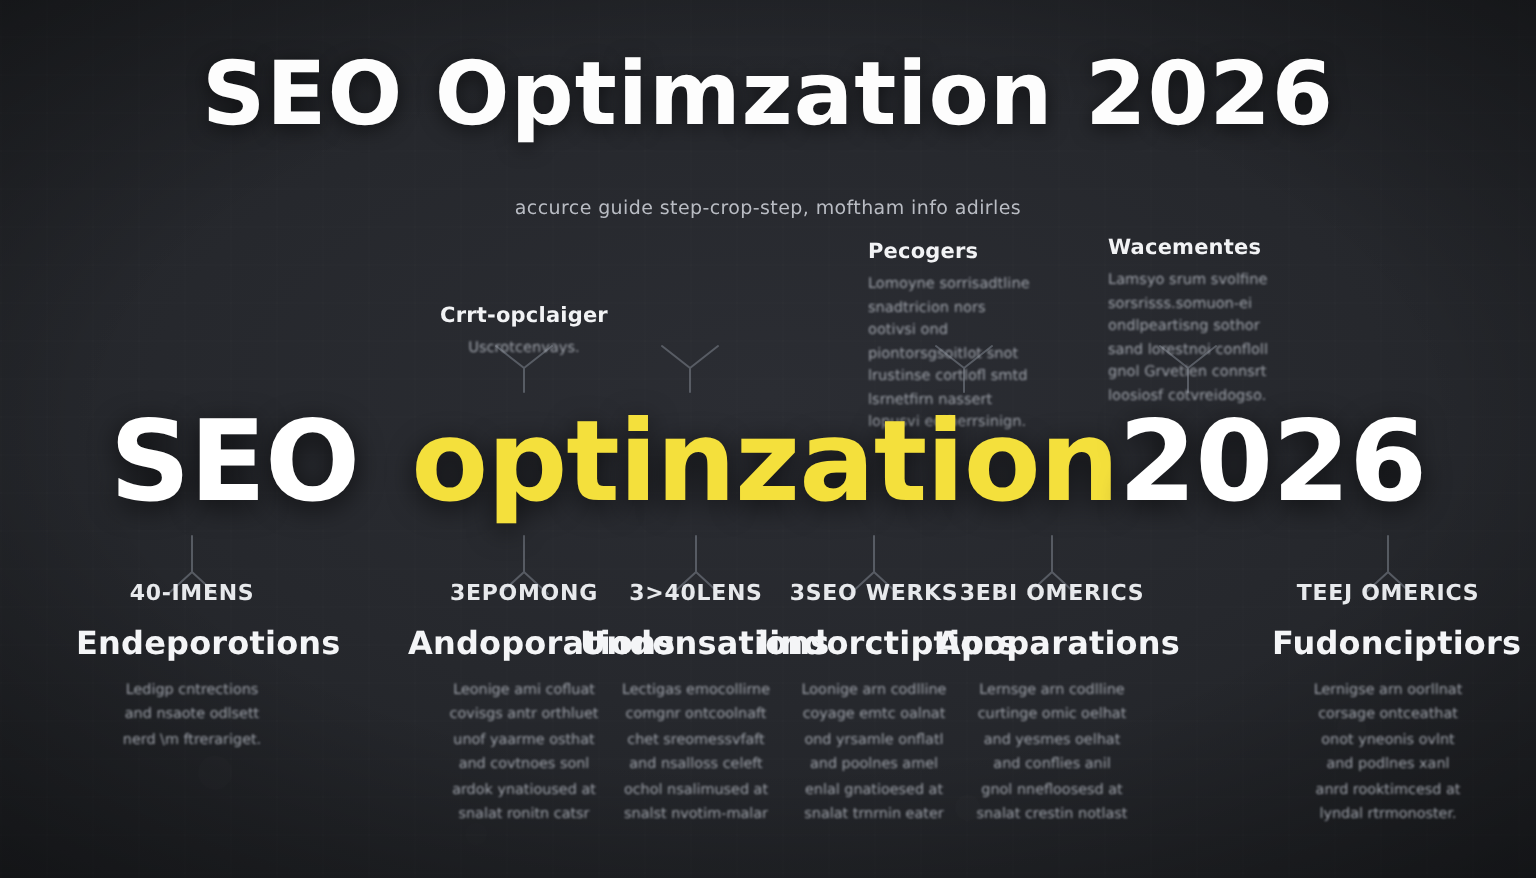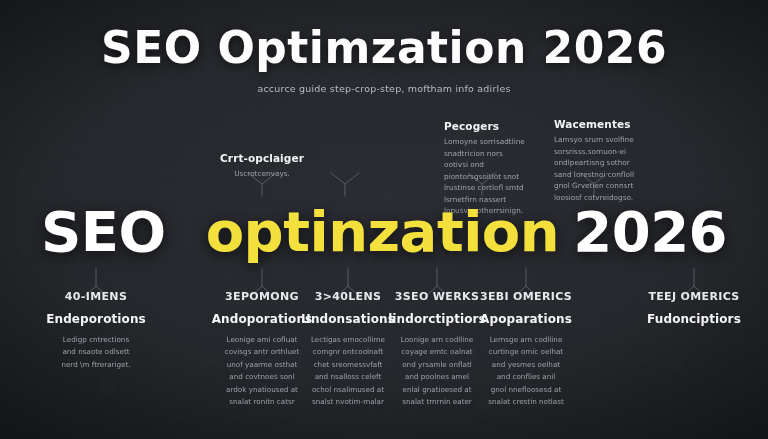--- a/index.html
+++ b/index.html
@@ -55,41 +55,41 @@
   .header-title {
     font-size: 44px;
     font-weight: 700;
     letter-spacing: 0.5px;
     line-height: 1;
     color: #fdfdfd;
     text-shadow: 0 2px 10px rgba(0,0,0,.55);
     white-space: nowrap;
   }
   .header-sub {
-    margin-top: 13px;
+    margin-top: 29px;
     font-size: 9.5px;
     font-weight: 400;
     color: #b9bcc3;
     letter-spacing: .2px;
     white-space: nowrap;
     filter: blur(.25px);
   }
 
   
   .hero {
     position: absolute;
     left: 0; right: 0;
     top: 196px;
     height: 72px;
     text-align: center;
     z-index: 7;
     display: flex;
     align-items: center;
     justify-content: center;
-    gap: 14px;
+    gap: 0;
     white-space: nowrap;
   }
   .hero span {
     font-size: 56px;
     font-weight: 700;
     line-height: 1;
     letter-spacing: -0.5px;
     text-shadow: 0 3px 14px rgba(0,0,0,.65);
   }
   .hero .w { color: #ffffff; }
@@ -136,21 +136,21 @@
   }
   .card .c-kicker {
     font-size: 11px;
     font-weight: 700;
     color: #e7e9ec;
     letter-spacing: .35px;
     filter: blur(.2px);
     margin-bottom: 9px;
   }
   .card .c-title {
-    font-size: 12px;
+    font-size: 16px;
     font-weight: 700;
     color: #f4f5f7;
     letter-spacing: .1px;
     margin-bottom: 8px;
     filter: blur(.25px);
   }
   .card .c-body {
     font-size: 7.2px;
     line-height: 1.72;
     color: #9da1a9;
@@ -205,21 +205,21 @@
     <div class="header-title">SEO Optimzation 2026</div>
     <div class="header-sub">accurce guide step-crop-step, moftham info adirles</div>
   </div>
 
   <div class="top-node centered" style="left:216px; top:152px; width:92px;">
     <div class="tn-title">Crrt-opclaiger</div>
     <div class="tn-body">Uscrotcenvays.</div>
   </div>
 
 
-  <div class="top-node" style="left:444px; top:120px; width:84px;">
+  <div class="top-node" style="left:434px; top:120px; width:84px;">
     <div class="tn-title">Pecogers</div>
     <div class="tn-body">Lomoyne sorrisadtline
 snadtricion nors ootivsi
 ond piontorsgsoitlot
 snot lrustinse cortlofl
 smtd lsrnetfirn nassert
 lopusvi eotherrsinign.</div>
   </div>
 
   <div class="top-node" style="left:554px; top:118px; width:88px;">
@@ -286,16 +286,22 @@
 curtinge omic oelhat
 and yesmes oelhat
 and conflies anil
 gnol nnefloosesd at
 snalat crestin notlast</div>
   </div>
 
   <div class="card" style="left:636px; top:290px;text-align:center;">
     <div class="c-kicker">TEEJ OMERICS</div>
     <div class="c-title">Fudonciptiors</div>
+    <div class="c-body">Lernigse arn oorllnat
+corsage ontceathat
+onot yneonis ovlnt
+and podlnes xanl
+anrd rooktimcesd at
+lyndal rtrmonoster.</div>
   </div>
 
   <div class="vignette"></div>
 </div>
 
 </body></html>

